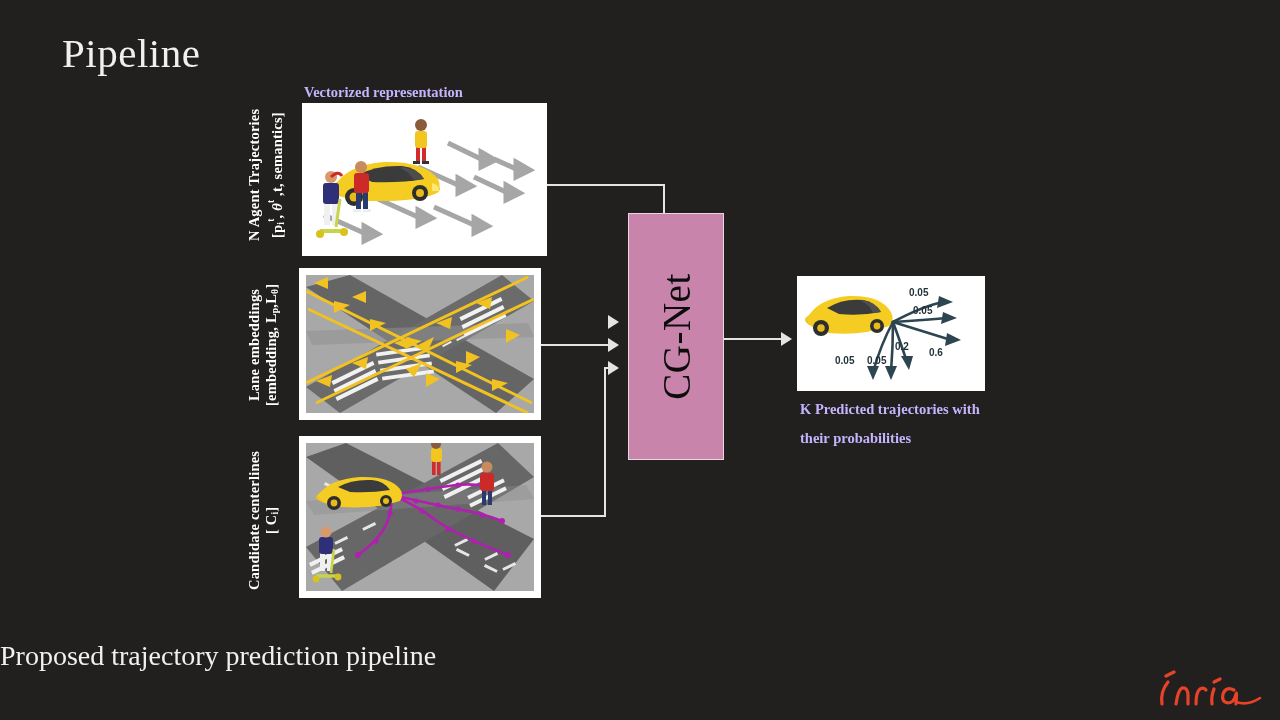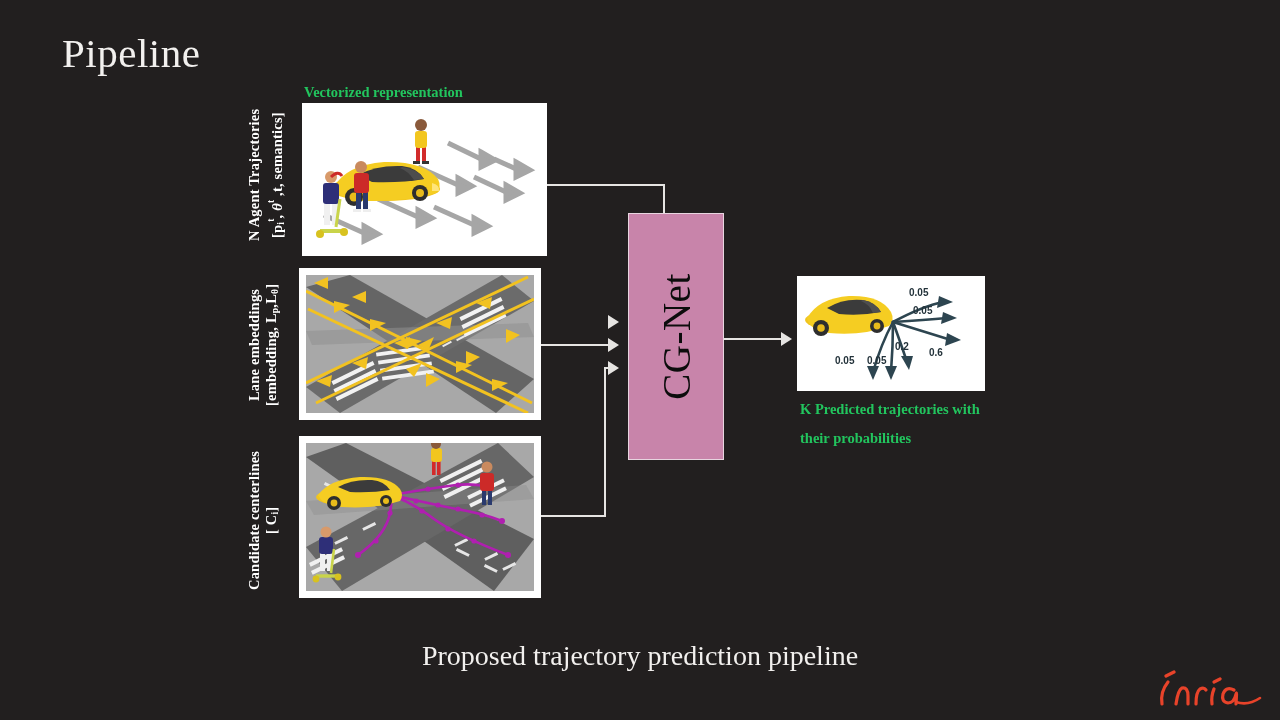--- a/index.html
+++ b/index.html
@@ -57,21 +57,21 @@
   }
   .panel-inner {
     position: absolute;
     inset: 7px;
     overflow: hidden;
   }
   #panel-vector .panel-inner { inset: 4px; background:#fff; }
 
   .panel-caption {
     position: absolute;
-    color: #22c55e;
+    color: #c4b5fd;
     font-family: "Liberation Serif", serif;
     font-weight: bold;
     font-size: 14.5px;
     line-height: 18px;
     white-space: nowrap;
   }
 
   
   #cgnet {
     position: absolute;
@@ -104,21 +104,20 @@
     border-top: 7px solid transparent;
     border-bottom: 7px solid transparent;
     border-left: 11px solid #e6e4e2;
   }
 
   
   #bottom-caption {
     position: absolute;
     left: 0; right: 0;
     top: 640px;
-    text-align: center;
     color: #f2f0ee;
     font-family: "Liberation Serif", serif;
     font-size: 28px;
   }
 
   
   #inria-logo {
     position: absolute;
     right: 18px; bottom: 6px;
     width: 110px; height: 44px;

